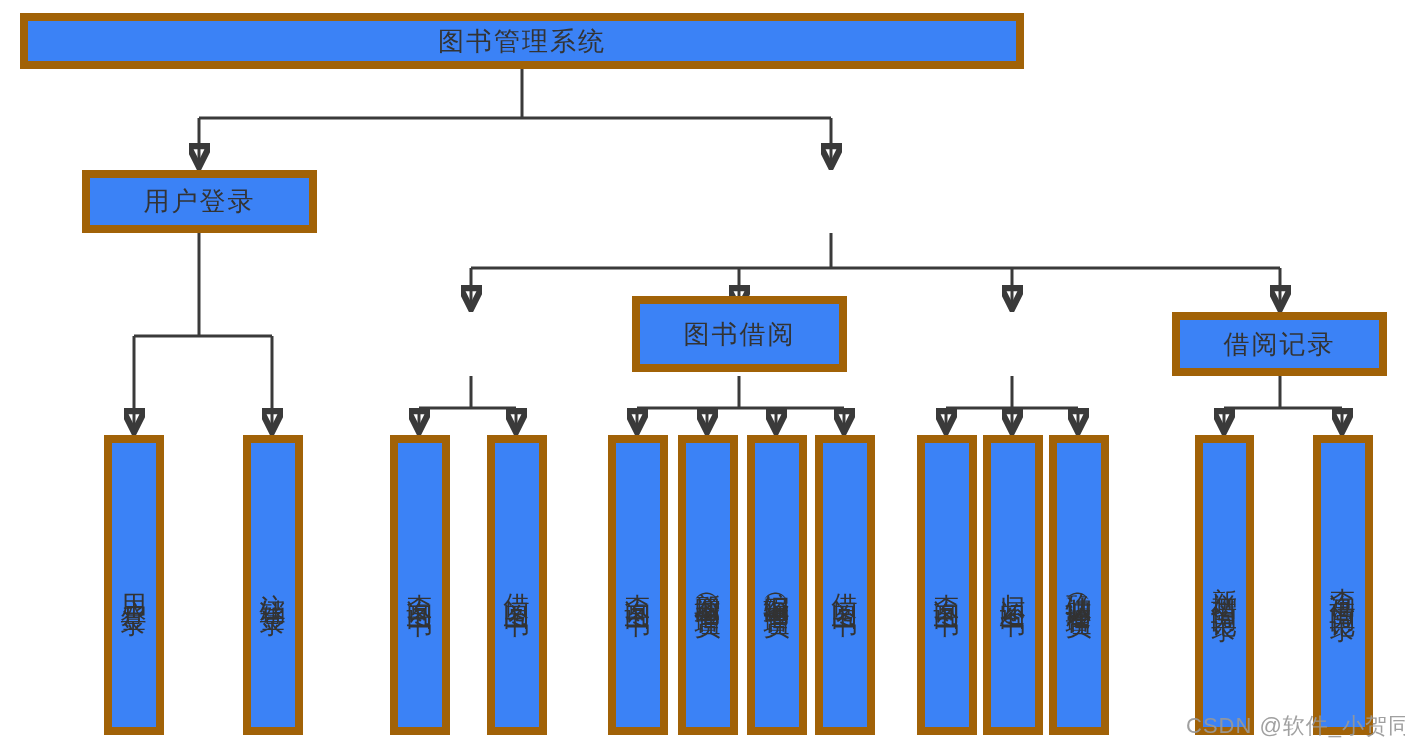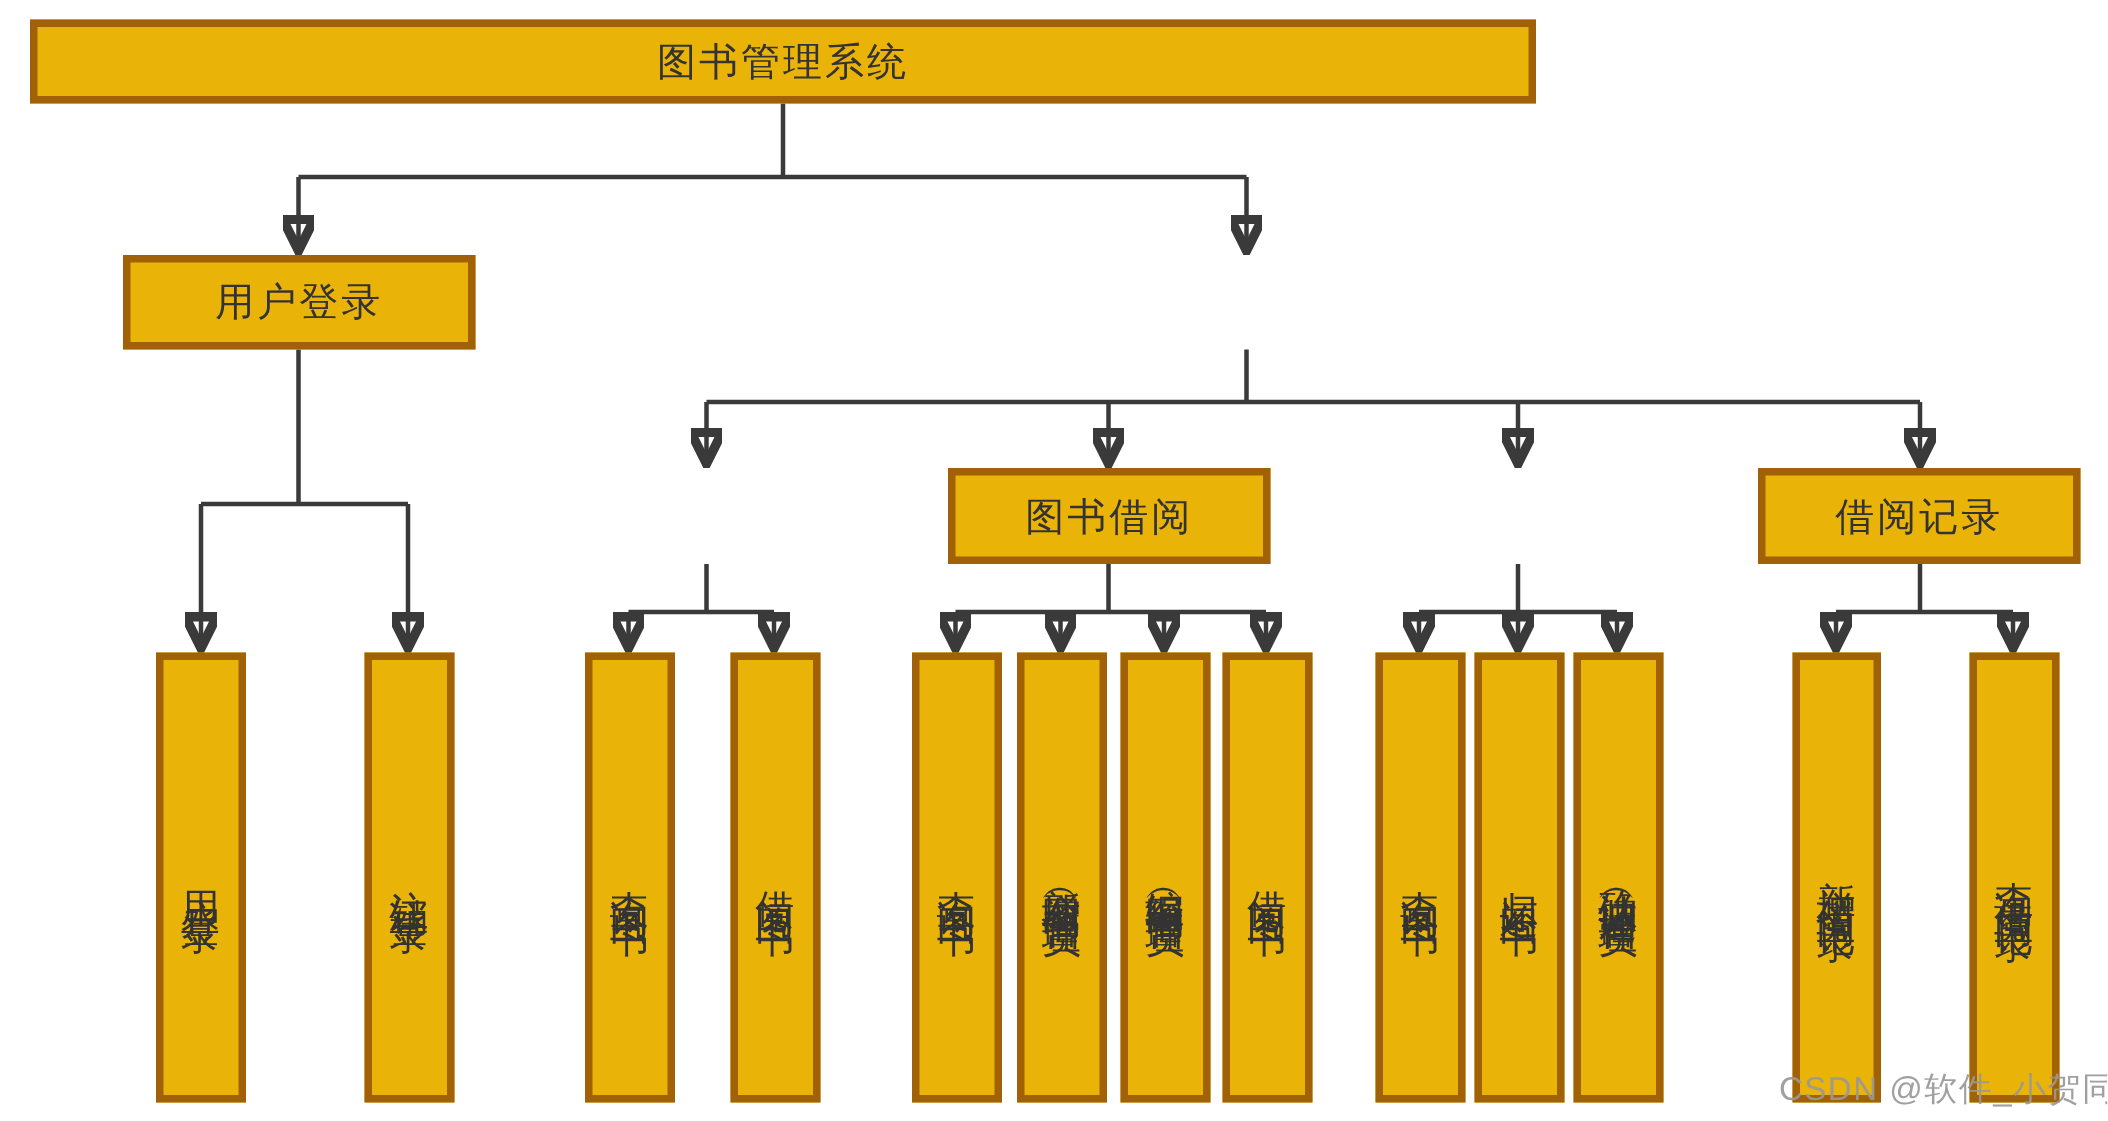--- a/index.html
+++ b/index.html
@@ -9,22 +9,22 @@
     background:#ffffff;
     font-family:"Liberation Sans","DejaVu Sans",sans-serif;
     overflow:hidden;
   }
   .connectors{position:absolute;left:0;top:0;z-index:1;}
   .connectors path{fill:none;stroke:#3a3a3a;stroke-width:3;}
   .connectors path.ar{marker-end:url(#arw);}
   .node{
     position:absolute;
     box-sizing:border-box;
-    background:#eab308;
-    border:5px solid #a16207;
+    background:#3b82f6;
+    border:8px solid #a16207;
     display:flex;align-items:center;justify-content:center;
     color:#333333;
     z-index:2;
   }
   .h-node{font-size:26px;letter-spacing:2px;white-space:nowrap;}
   .v-node{
     writing-mode:vertical-rl;
     text-orientation:mixed;
     font-size:26px;
     letter-spacing:6px;
@@ -85,21 +85,21 @@
     <path class="ar" d="M1078 408 V429"></path>
 
     <path class="ar" d="M1224 408 V429"></path>
     <path class="ar" d="M1342 408 V429"></path>
   </svg>
 
   <div class="node h-node" style="left:20px;top:13px;width:1004px;height:56px">图书管理系统</div>
 
   <div class="node h-node" style="left:82px;top:170px;width:235px;height:63px">用户登录</div>
 
-  <div class="node h-node" style="left:632px;top:312px;width:215px;height:64px">图书借阅</div>
+  <div class="node h-node" style="left:632px;top:296px;width:215px;height:76px">图书借阅</div>
   <div class="node h-node" style="left:1172px;top:312px;width:215px;height:64px">借阅记录</div>
 
   <div class="node v-node" style="left:104px;top:435px;width:60px;height:300px">用户登录</div>
   <div class="node v-node" style="left:243px;top:435px;width:60px;height:300px">注销登录</div>
 
   <div class="node v-node" style="left:390px;top:435px;width:60px;height:300px">查询图书</div>
   <div class="node v-node" style="left:487px;top:435px;width:60px;height:300px">借阅图书</div>
 
   <div class="node v-node" style="left:608px;top:435px;width:60px;height:300px">查询图书</div>
   <div class="node v-node tight" style="left:678px;top:435px;width:60px;height:300px">新增图书（管理员）</div>

